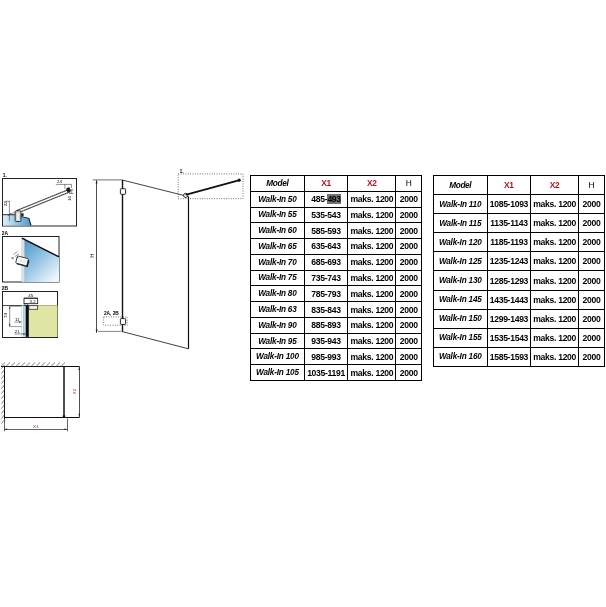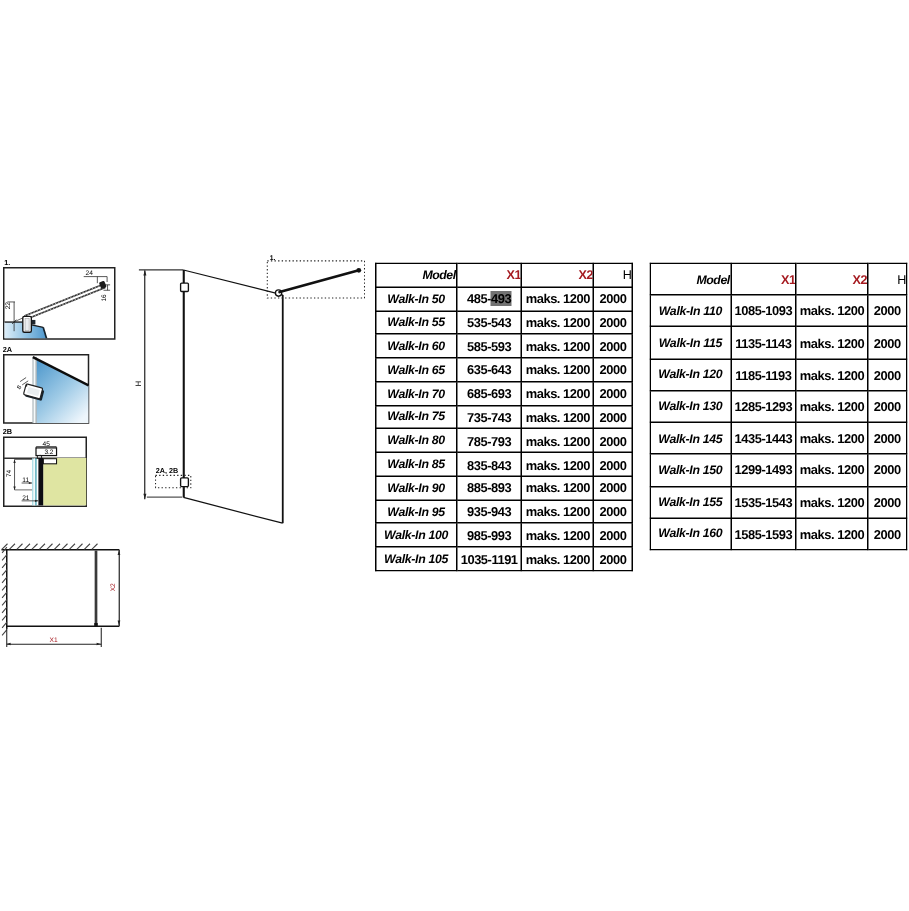--- a/index.html
+++ b/index.html
@@ -3,21 +3,21 @@
 <meta charset="utf-8">
 <style>
 html,body{margin:0;padding:0;background:#fff;}
 body{width:606px;height:607px;position:relative;font-family:"Liberation Sans",sans-serif;}
 #art{position:absolute;left:0;top:0;width:606px;height:607px;}
 #art,table{will-change:transform;transform:translateZ(0);}
 table{border-collapse:collapse;table-layout:fixed;position:absolute;background:#fff;}
 td,th{border:1px solid #000;padding:0;text-align:center;vertical-align:middle;
  font-family:"Liberation Sans",sans-serif;font-size:8.6px;color:#000;letter-spacing:-0.3px;font-weight:bold;
  overflow:hidden;white-space:nowrap;}
-th{font-size:8.4px;text-align:right;}
+th{font-size:8.4px;}
 td.m,th.mo{font-style:italic;font-weight:bold;font-size:8.2px;}
 th.x{color:#a51a20;font-weight:bold;}
 th.h{font-weight:normal;}
 td.m{letter-spacing:-0.2px;font-style:italic;}
 #tab1{left:250px;top:175px;width:171px;height:206px;}
 #tab2{left:433px;top:175px;width:171px;height:192px;}
 .hl{background:#737373;}
 </style>
 </head>
 <body>
@@ -302,21 +302,21 @@
         <td>maks. 1200</td>
         <td>2000</td>
       </tr>
 <tr>
         <td class="m">Walk-In 80</td>
         <td>785-793</td>
         <td>maks. 1200</td>
         <td>2000</td>
       </tr>
 <tr>
-        <td class="m">Walk-In 85</td>
+        <td class="m">Walk-In 63</td>
         <td>835-843</td>
         <td>maks. 1200</td>
         <td>2000</td>
       </tr>
 <tr>
         <td class="m">Walk-In 90</td>
         <td>885-893</td>
         <td>maks. 1200</td>
         <td>2000</td>
       </tr>
@@ -368,20 +368,26 @@
         <td>maks. 1200</td>
         <td>2000</td>
       </tr>
 <tr>
         <td class="m">Walk-In 120</td>
         <td>1185-1193</td>
         <td>maks. 1200</td>
         <td>2000</td>
       </tr>
 <tr>
+        <td class="m">Walk-In 125</td>
+        <td>1235-1243</td>
+        <td>maks. 1200</td>
+        <td>2000</td>
+      </tr>
+<tr>
         <td class="m">Walk-In 130</td>
         <td>1285-1293</td>
         <td>maks. 1200</td>
         <td>2000</td>
       </tr>
 <tr>
         <td class="m">Walk-In 145</td>
         <td>1435-1443</td>
         <td>maks. 1200</td>
         <td>2000</td>

